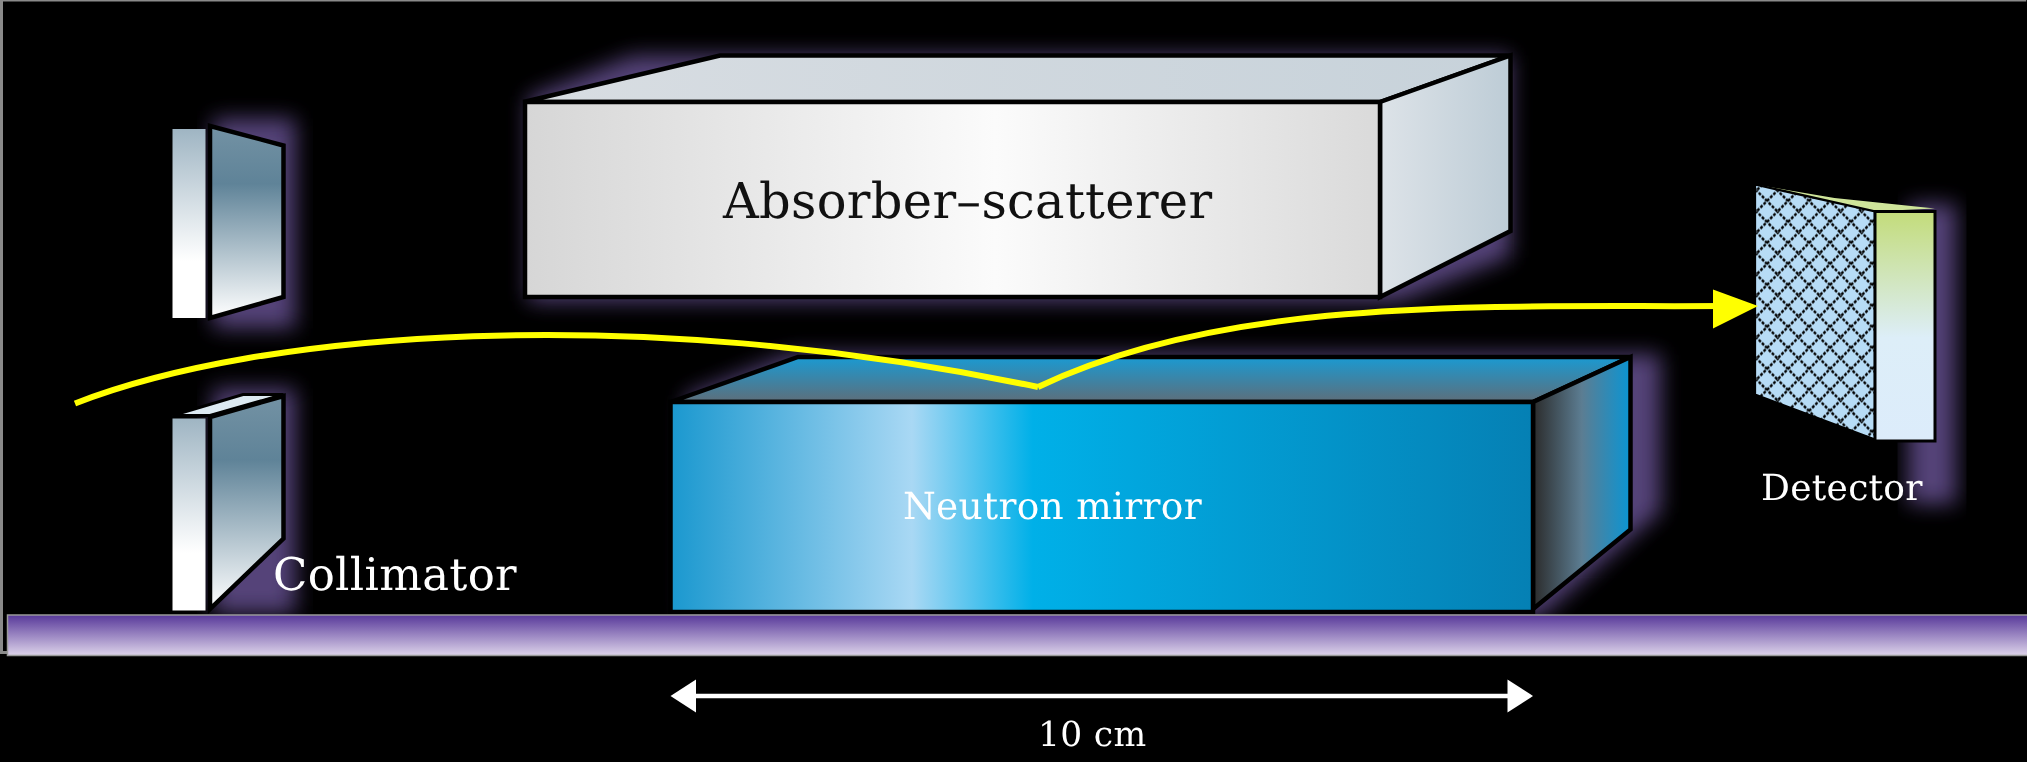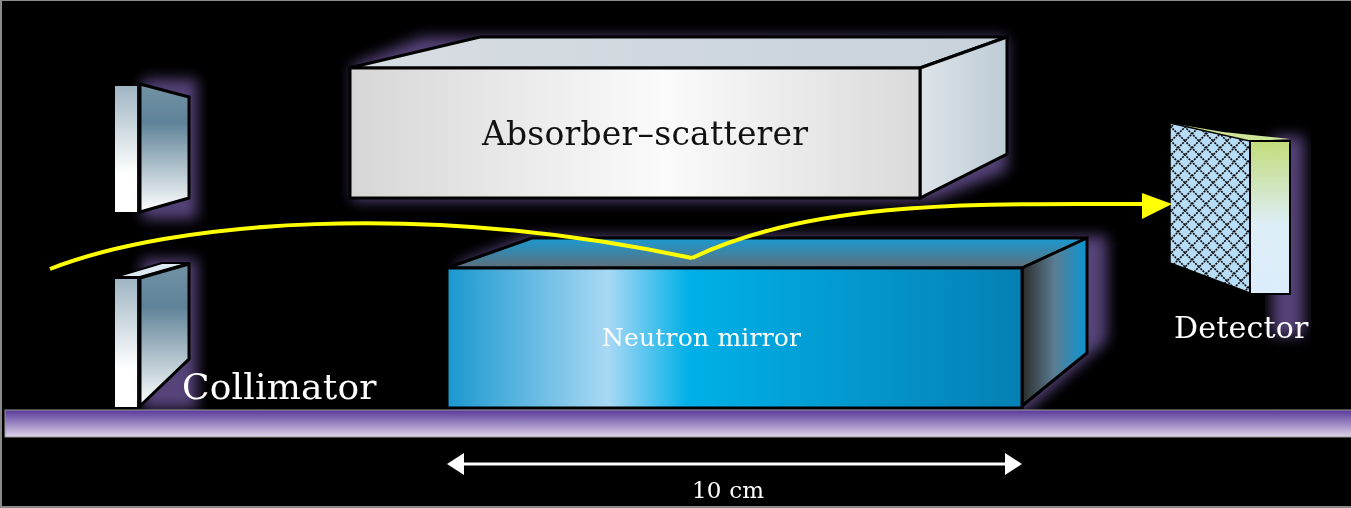--- a/index.html
+++ b/index.html
@@ -1,18 +1,18 @@
 <!DOCTYPE html>
 <html><head>
   <meta charset="utf-8">
   <style>
     html, body { margin: 0; padding: 0; background: #000; }
     body { width: 1351px; height: 508px; overflow: hidden; }
     #stage {
-      position: relative; width: 1351px; height: 508px;
+      position: relative; width: 1351px; height: 436px;
       background: #000; box-sizing: border-box;
       border-left: 2px solid #8a8a8a; border-top: 1px solid #8a8a8a;
       border-bottom: 2px solid #8a8a8a;
     }
     svg { position: absolute; left: 0; top: 0; }
     .lbl {
       position: absolute; font-family: "DejaVu Serif", "Liberation Serif", serif;
       white-space: nowrap; line-height: 1; letter-spacing: 0.2px;
     }
     .lbl-dark { color: #111; }
@@ -127,16 +127,16 @@
 
     <g>
       <line x1="460" y1="463" x2="1005" y2="463" stroke="#fff" stroke-width="3"></line>
       <polygon points="445,463 462,452 462,474" fill="#fff"></polygon>
       <polygon points="1020,463 1003,452 1003,474" fill="#fff"></polygon>
     </g>
   </svg>
 
   <div class="lbl lbl-dark" style="left:480px;top:116px;font-size:33px;">Absorber–scatterer</div>
   <div class="lbl lbl-light" style="left:600px;top:324px;font-size:25px;">Neutron mirror</div>
-  <div class="lbl lbl-light" style="left:180px;top:368px;font-size:36px;">Collimator</div>
-  <div class="lbl lbl-light" style="left:1172px;top:312px;font-size:30px;">Detector</div>
+  <div class="lbl lbl-light" style="left:180px;top:368px;font-size:30px;">Collimator</div>
+  <div class="lbl lbl-light" style="left:1172px;top:312px;font-size:24px;">Detector</div>
   <div class="lbl lbl-light" style="left:690px;top:478px;font-size:23px;">10 cm</div>
 </div>
 
 </body></html>

